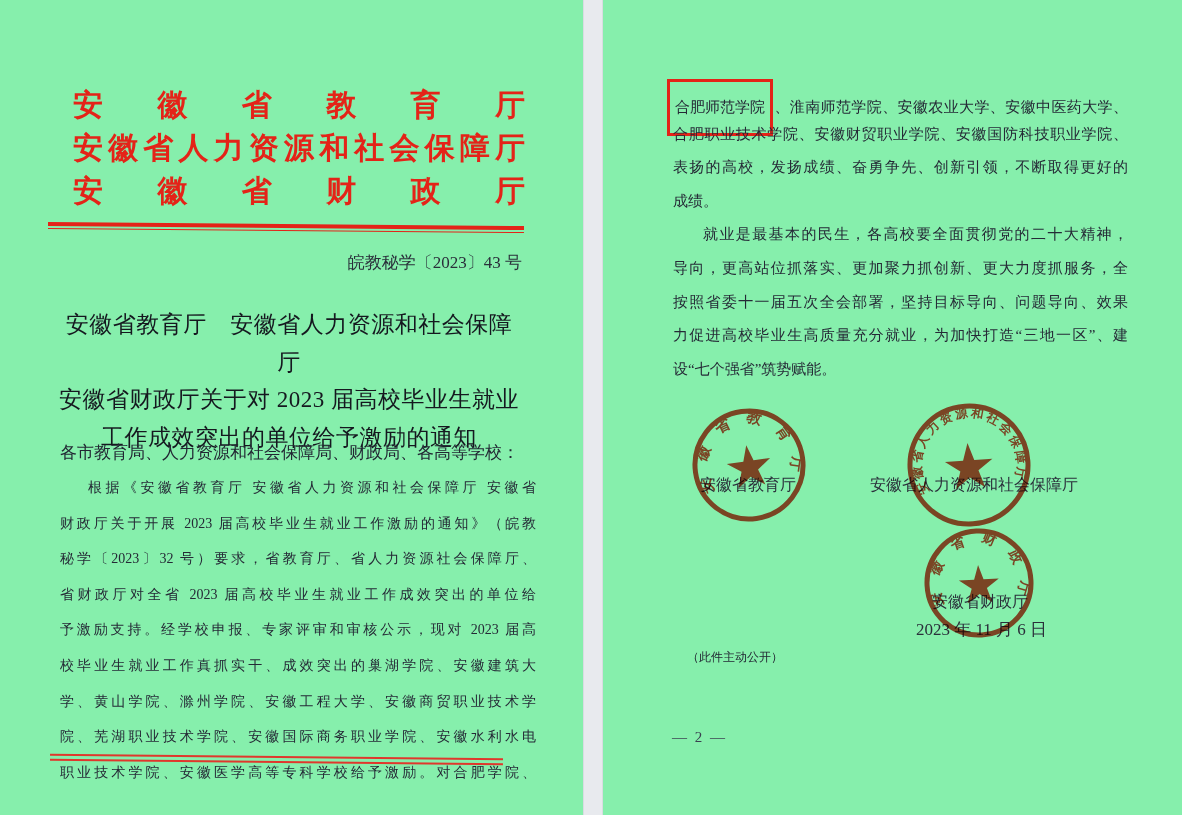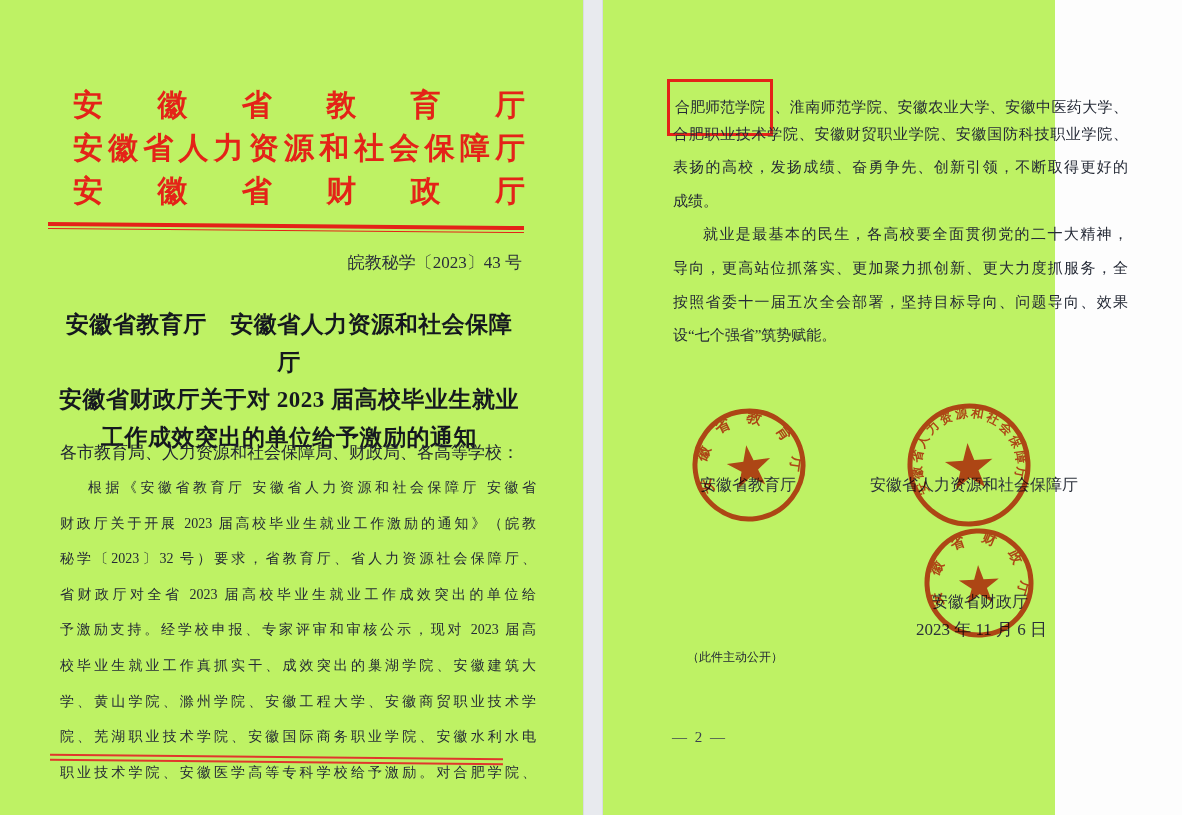--- a/index.html
+++ b/index.html
@@ -8,21 +8,21 @@
     --divider_gray:#e8eaee;
     --ink:#222733;
   }
   html,body{margin:0;padding:0;}
   body{
     width:1182px;height:815px;overflow:hidden;
     background:#fdfdfd;
     font-family:"Liberation Serif","DejaVu Serif",serif;
     color:var(--ink,#222733);
   }
-  #scan{position:relative;width:1055px;height:815px;background:#bef264;}
+  #scan{position:relative;width:1182px;height:815px;background:#86efac;}
 
   
   #divider{
     position:absolute;left:583px;top:0;width:18px;height:815px;
     background:var(--divider_gray,#e8eaee);
     border-left:1px solid #d9dce2;border-right:1px solid #d9dce2;
   }
 
   
   #red-header{
@@ -39,21 +39,21 @@
   #header-rule .thick{height:4px;background:var(--accent_red,#e42318);}
   #header-rule .thin{height:1px;background:var(--accent_red,#e42318);margin-top:2px;}
 
   #doc-number{
     position:absolute;left:48px;top:251px;width:474px;
     text-align:right;font-size:17px;color:#2a2f3a;
   }
 
   #doc-title{
     position:absolute;left:56px;top:306px;width:466px;
-    text-align:center;font-weight:bold;font-size:23px;line-height:37.5px;
+    text-align:center;font-weight:normal;font-size:23px;line-height:37.5px;
     color:#15181f;letter-spacing:0.5px;
   }
 
   #salutation{
     position:absolute;left:60px;top:441px;width:476px;
     font-size:17px;white-space:nowrap;
   }
 
   #left-body{
     position:absolute;left:60px;top:470px;width:476px;
@@ -161,20 +161,21 @@
     <div id="right-body">
       <div class="bline">
         <span class="hl-box">合肥师范学院</span><span>、淮南师范学院、安徽农业大学、安徽中医药大学、</span>
       </div>
       <div class="bline">合肥职业技术学院、安徽财贸职业学院、安徽国防科技职业学院、</div>
       <div class="bline">表扬的高校，发扬成绩、奋勇争先、创新引领，不断取得更好的</div>
       <div class="bline endline">成绩。</div>
       <div class="bline ind">就业是最基本的民生，各高校要全面贯彻党的二十大精神，</div>
       <div class="bline">导向，更高站位抓落实、更加聚力抓创新、更大力度抓服务，全</div>
       <div class="bline">按照省委十一届五次全会部署，坚持目标导向、问题导向、效果</div>
+      <div class="bline">力促进高校毕业生高质量充分就业，为加快打造“三地一区”、建</div>
       <div class="bline endline">设“七个强省”筑势赋能。</div>
     </div>
 
     <div id="sig-education" class="sig">安徽省教育厅</div>
     <div id="sig-hr" class="sig">安徽省人力资源和社会保障厅</div>
     <div id="sig-finance" class="sig">安徽省财政厅</div>
     <div id="issue-date">2023 年 11 月 6 日</div>
     <div id="public-notice">（此件主动公开）</div>
     <div id="page-number">— 2 —</div>
 

